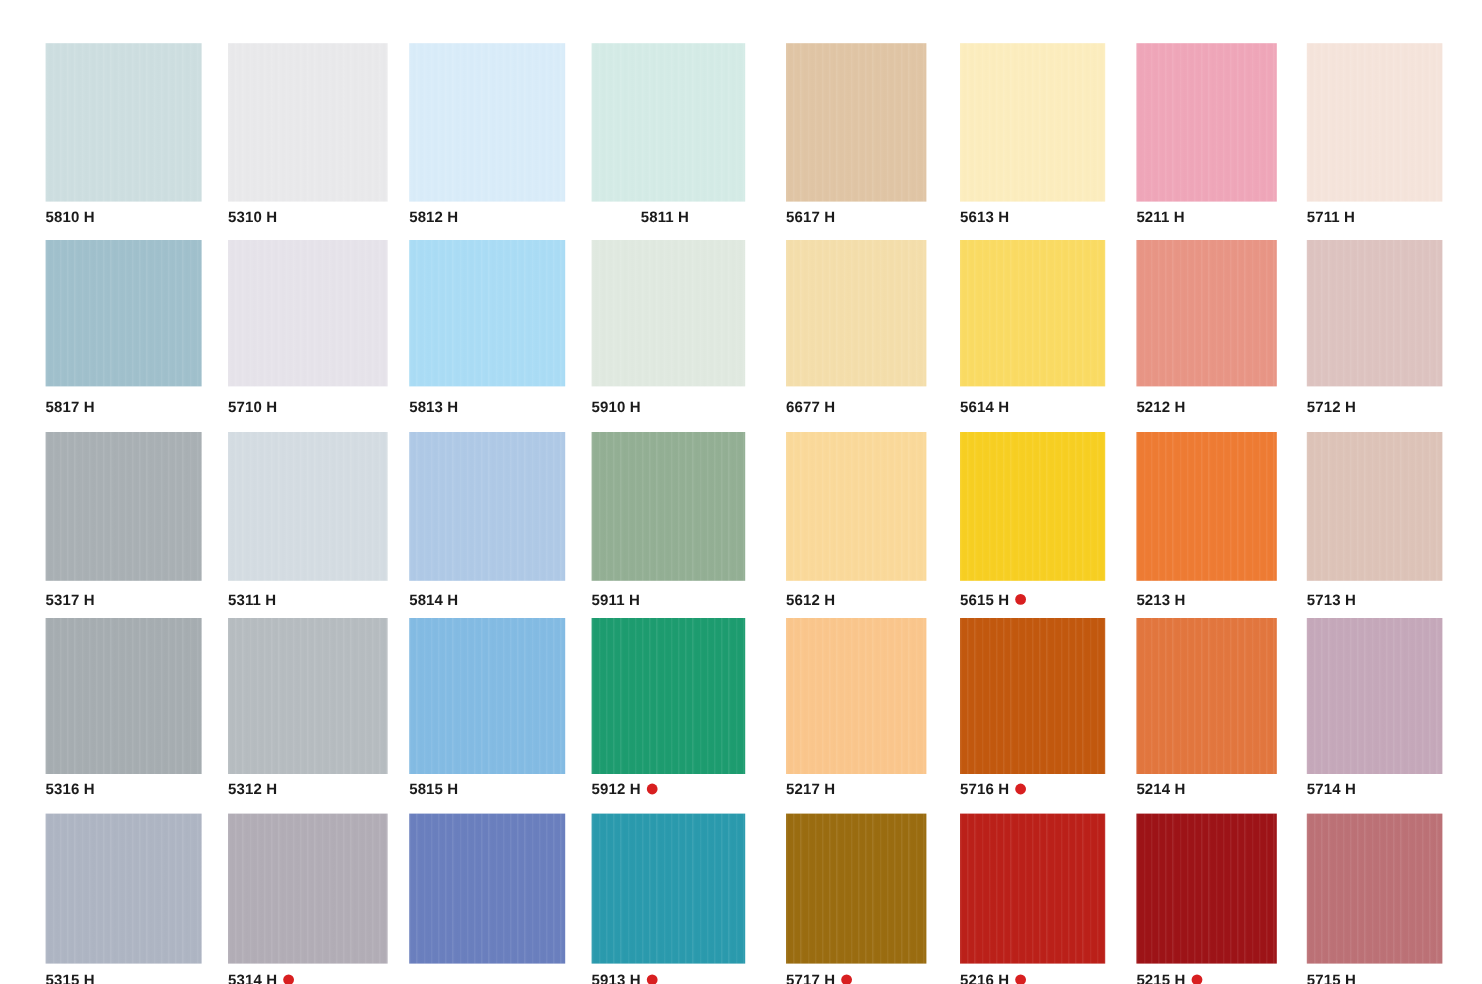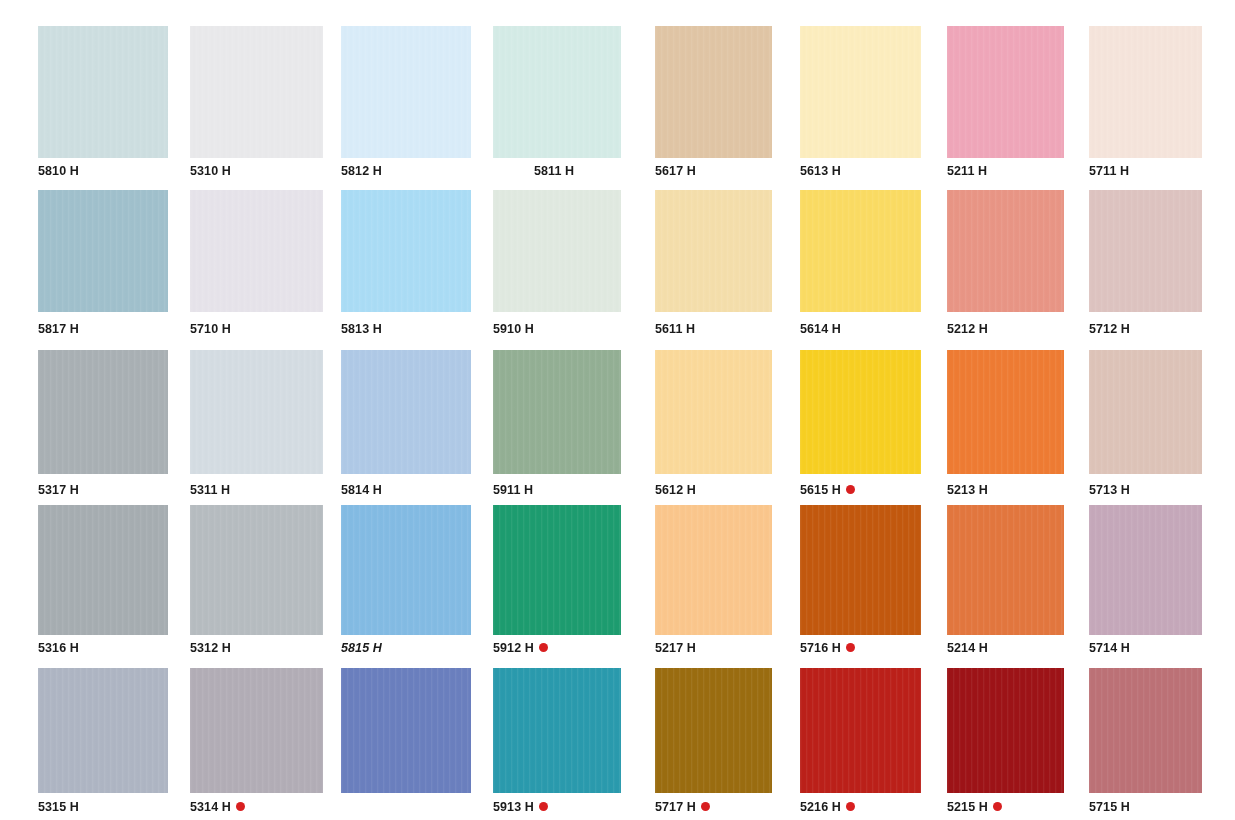--- a/index.html
+++ b/index.html
@@ -17,21 +17,21 @@
   #chart {
     position: relative;
     width: 1235px;
     height: 820px;
     background: #ffffff;
   }
 
   .swatch-grid {
     position: absolute;
     left: 0;
-    top: 0;
+    top: 10px;
     width: 1235px;
     height: 624px;
   }
 
   .swatch-cell {
     position: absolute;
     box-sizing: border-box;
   }
 
   .swatch-chip {
@@ -181,21 +181,21 @@
       </div>
       <div class="swatch-caption" style="left: 493px; top: 323px;">
         <span class="swatch-code">5910 H</span>
       </div>
       <div class="swatch-cell" style="left: 655px; top: 190px; width: 117px; height: 122px;">
         <div class="swatch-chip" style="height: 122px; background: rgb(244, 222, 171);">
           <div class="chip-texture"></div>
         </div>
       </div>
       <div class="swatch-caption" style="left: 655px; top: 323px;">
-        <span class="swatch-code">5611 H</span>
+        <span class="swatch-code">6677 H</span>
       </div>
       <div class="swatch-cell" style="left: 800px; top: 190px; width: 121px; height: 122px;">
         <div class="swatch-chip" style="height: 122px; background: rgb(250, 219, 99);">
           <div class="chip-texture"></div>
         </div>
       </div>
       <div class="swatch-caption" style="left: 800px; top: 323px;">
         <span class="swatch-code">5614 H</span>
       </div>
       <div class="swatch-cell" style="left: 947px; top: 190px; width: 117px; height: 122px;">
@@ -293,21 +293,21 @@
         </div>
       </div>
       <div class="swatch-caption" style="left: 190px; top: 642px;">
         <span class="swatch-code">5312 H</span>
       </div>
       <div class="swatch-cell" style="left: 341px; top: 505px; width: 130px; height: 130px;">
         <div class="swatch-chip" style="height: 130px; background: rgb(131, 187, 227);">
           <div class="chip-texture"></div>
         </div>
       </div>
-      <div class="swatch-caption" style="left: 341px; top: 642px; font-style: italic;">
+      <div class="swatch-caption" style="left: 341px; top: 642px;">
         <span class="swatch-code">5815 H</span>
       </div>
       <div class="swatch-cell" style="left: 493px; top: 505px; width: 128px; height: 130px;">
         <div class="swatch-chip" style="height: 130px; background: rgb(29, 156, 111);">
           <div class="chip-texture"></div>
         </div>
       </div>
       <div class="swatch-caption" style="left: 493px; top: 642px;">
         <span class="swatch-code">5912 H</span>
         <span class="dot-marker"></span>

